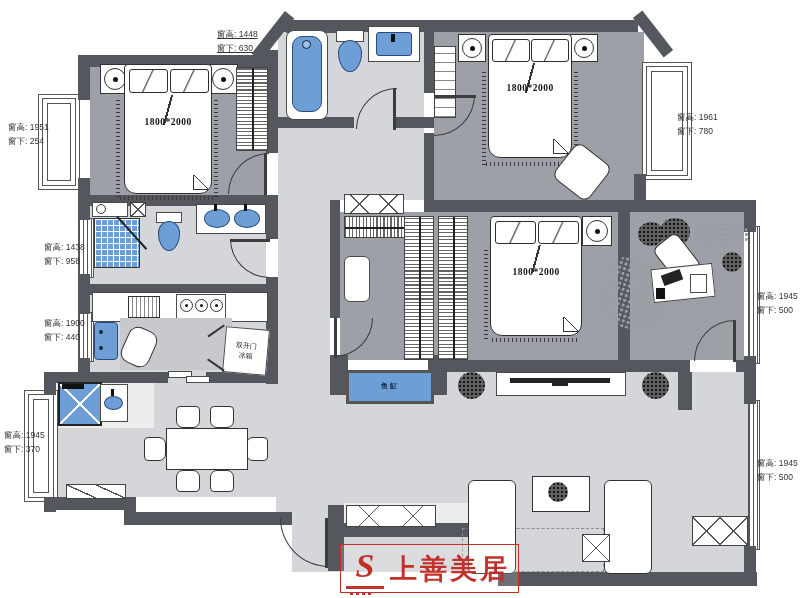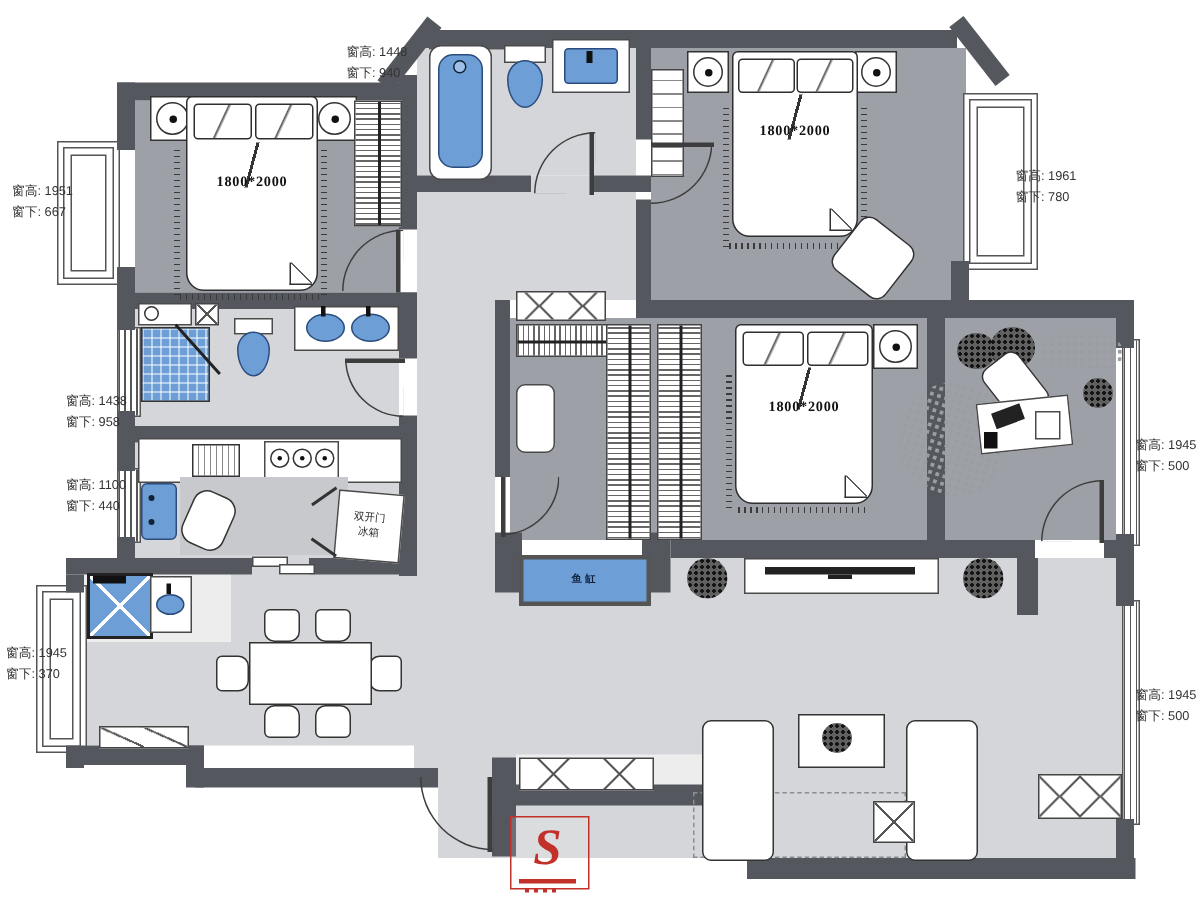--- a/index.html
+++ b/index.html
@@ -290,34 +290,34 @@
   <div class="arc" style="left:230px;top:239px;width:38px;height:38px;border-bottom-left-radius:100%;border-bottom-width:1.5px;border-left-width:1.5px"></div>
   <div class="leaf" style="left:230px;top:239px;width:40px;height:2.5px"></div>
   <div class="arc" style="left:334px;top:318px;width:38px;height:38px;border-bottom-right-radius:100%;border-bottom-width:1.5px;border-right-width:1.5px"></div>
   <div class="leaf" style="left:334px;top:318px;width:2.5px;height:40px"></div>
   <div class="arc" style="left:694px;top:320px;width:40px;height:40px;border-top-left-radius:100%;border-top-width:1.5px;border-left-width:1.5px"></div>
   <div class="leaf" style="left:733px;top:320px;width:2.5px;height:42px"></div>
   <div class="arc" style="left:280px;top:518px;width:48px;height:48px;border-bottom-left-radius:100%;border-bottom-width:1.5px;border-left-width:1.5px"></div>
   <div class="leaf" style="left:325px;top:518px;width:2.5px;height:50px"></div>
 
   <div id="annotations">
-      <div class="ann" style="left: 231px; top: 27px;">
+      <div class="ann" style="left: 217px; top: 27px; text-decoration: underline;">
         <div>窗高: 1448</div>
-        <div>窗下: 940</div>
+        <div>窗下: 630</div>
       </div>
       <div class="ann" style="left: 8px; top: 120px;">
         <div>窗高: 1951</div>
-        <div>窗下: 667</div>
-      </div>
-      <div class="ann" style="left: 44px; top: 240px; margin-top: 20px;">
+        <div>窗下: 254</div>
+      </div>
+      <div class="ann" style="left: 44px; top: 240px;">
         <div>窗高: 1438</div>
         <div>窗下: 958</div>
       </div>
       <div class="ann" style="left: 44px; top: 316px;">
-        <div>窗高: 1100</div>
+        <div>窗高: 1900</div>
         <div>窗下: 440</div>
       </div>
       <div class="ann" style="left: 4px; top: 428px;">
         <div>窗高: 1945</div>
         <div>窗下: 370</div>
       </div>
       <div class="ann" style="left: 677px; top: 110px;">
         <div>窗高: 1961</div>
         <div>窗下: 780</div>
       </div>
@@ -326,15 +326,16 @@
         <div>窗下: 500</div>
       </div>
       <div class="ann" style="left: 757px; top: 456px;">
         <div>窗高: 1945</div>
         <div>窗下: 500</div>
       </div>
     </div>
 
   <div class="logo" style="left:340px;top:544px">
     <div class="logo-mark">S</div>
+    <div class="logo-text">上善美居</div>
   </div>
 
 </div>
 
 </body></html>

